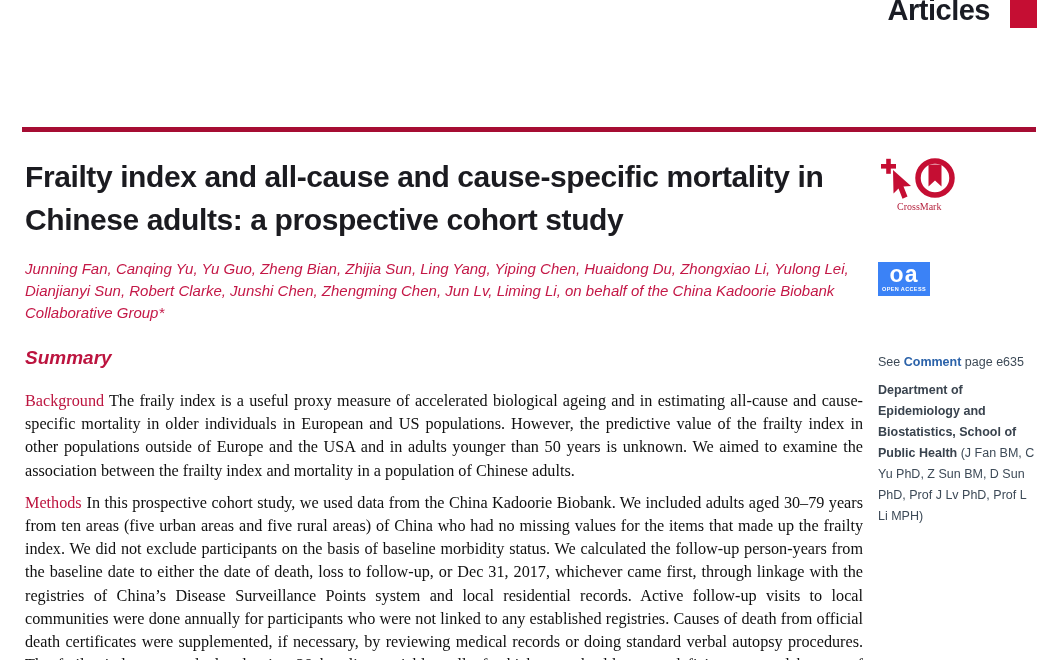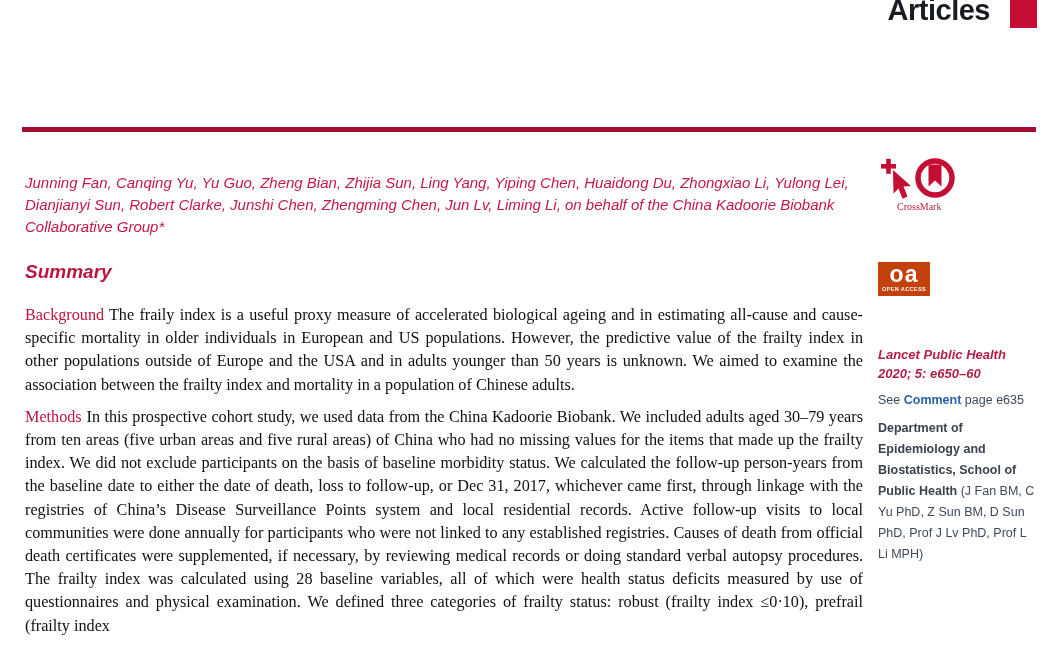--- a/index.html
+++ b/index.html
@@ -39,21 +39,21 @@
   .sec-label{color:#bc143f;margin-right:.3em;}
   
   .sidebar{position:absolute;left:878px;top:155px;width:162px;}
   .crossmark{position:relative;width:160px;height:62px;cursor:pointer;}
   .crossmark-caption{
     position:absolute;left:19px;top:46px;
     font-family:"Liberation Serif",serif;font-size:10px;color:#b5233f;
   }
   .oa-badge{
     position:absolute;top:107px;left:0;width:52px;height:34px;
-    background:#c2410c;color:#fff;text-align:center;overflow:hidden;
+    background:#3b82f6;color:#fff;text-align:center;overflow:hidden;
   }
   .oa-word{display:block;font-weight:bold;font-size:23px;line-height:23px;letter-spacing:1px;margin-top:1px;}
   .oa-caption{display:block;font-size:6px;font-weight:bold;letter-spacing:.4px;line-height:7px;transform:scale(.92);}
   .side-text{
     position:absolute;top:190px;left:0;width:160px;
     font-size:12.5px;line-height:21px;color:#3d4a57;
   }
   .citation{margin:0;color:#b61d45;font-weight:bold;font-style:italic;font-size:13px;line-height:19px;}
   .side-p{margin:7px 0 0;}
   .side-link{color:#2b62a9;text-decoration:none;cursor:pointer;}
@@ -61,20 +61,21 @@
   .affil-bold{font-weight:bold;color:#39434e;}
 </style>
 </head>
 <body>
 
 <h1 class="masthead-label">Articles</h1>
 <div class="masthead-square"></div>
 <div class="header-rule"></div>
 
 <div class="main">
+  <h2 class="article-title">Frailty index and all-cause and cause-specific mortality in Chinese adults: a prospective cohort study</h2>
   <p class="authors">Junning Fan, Canqing Yu, Yu Guo, Zheng Bian, Zhijia Sun, Ling Yang, Yiping Chen, Huaidong Du, Zhongxiao Li, Yulong Lei, Dianjianyi Sun, Robert Clarke, Junshi Chen, Zhengming Chen, Jun Lv, Liming Li, on behalf of the China Kadoorie Biobank Collaborative Group*</p>
   <h3 class="summary-heading">Summary</h3>
   <p class="para"><span class="sec-label">Background</span><span>The fraily index is a useful proxy measure of accelerated biological ageing and in estimating all-cause and cause-specific mortality in older individuals in European and US populations. However, the predictive value of the frailty index in other populations outside of Europe and the USA and in adults younger than 50 years is unknown. We aimed to examine the association between the frailty index and mortality in a population of Chinese adults.</span></p>
   <p class="para"><span class="sec-label">Methods</span><span>In this prospective cohort study, we used data from the China Kadoorie Biobank. We included adults aged 30–79 years from ten areas (five urban areas and five rural areas) of China who had no missing values for the items that made up the frailty index. We did not exclude participants on the basis of baseline morbidity status. We calculated the follow-up person-years from the baseline date to either the date of death, loss to follow-up, or Dec 31, 2017, whichever came first, through linkage with the registries of China’s Disease Surveillance Points system and local residential records. Active follow-up visits to local communities were done annually for participants who were not linked to any established registries. Causes of death from official death certificates were supplemented, if necessary, by reviewing medical records or doing standard verbal autopsy procedures. The frailty index was calculated using 28 baseline variables, all of which were health status deficits measured by use of questionnaires and physical examination. We defined three categories of frailty status: robust (frailty index ≤0·10), prefrail (frailty index</span></p>
 </div>
 
 <aside class="sidebar">
 
   <div class="crossmark">
     <svg width="80" height="56" viewBox="0 0 80 56">
@@ -90,21 +91,20 @@
     </svg>
     <span class="crossmark-caption">CrossMark</span>
   </div>
 
   <div class="oa-badge">
     <span class="oa-word">oa</span>
     <span class="oa-caption">OPEN ACCESS</span>
   </div>
 
   <div class="side-text">
-    <p class="citation">Lancet Public Health 2020; 5: e650–60</p>
 
     <p class="side-p"><span>See </span><a class="side-link bold">Comment</a><span> page e635</span></p>
 
 
 
     <p class="side-p"><span class="affil-bold">Department of Epidemiology and Biostatistics, School of Public Health </span><span>(J Fan BM, C Yu PhD, Z Sun BM, D Sun PhD, Prof J Lv PhD, Prof L Li MPH) </span></p>
   </div>
 </aside>
 
 </body></html>

